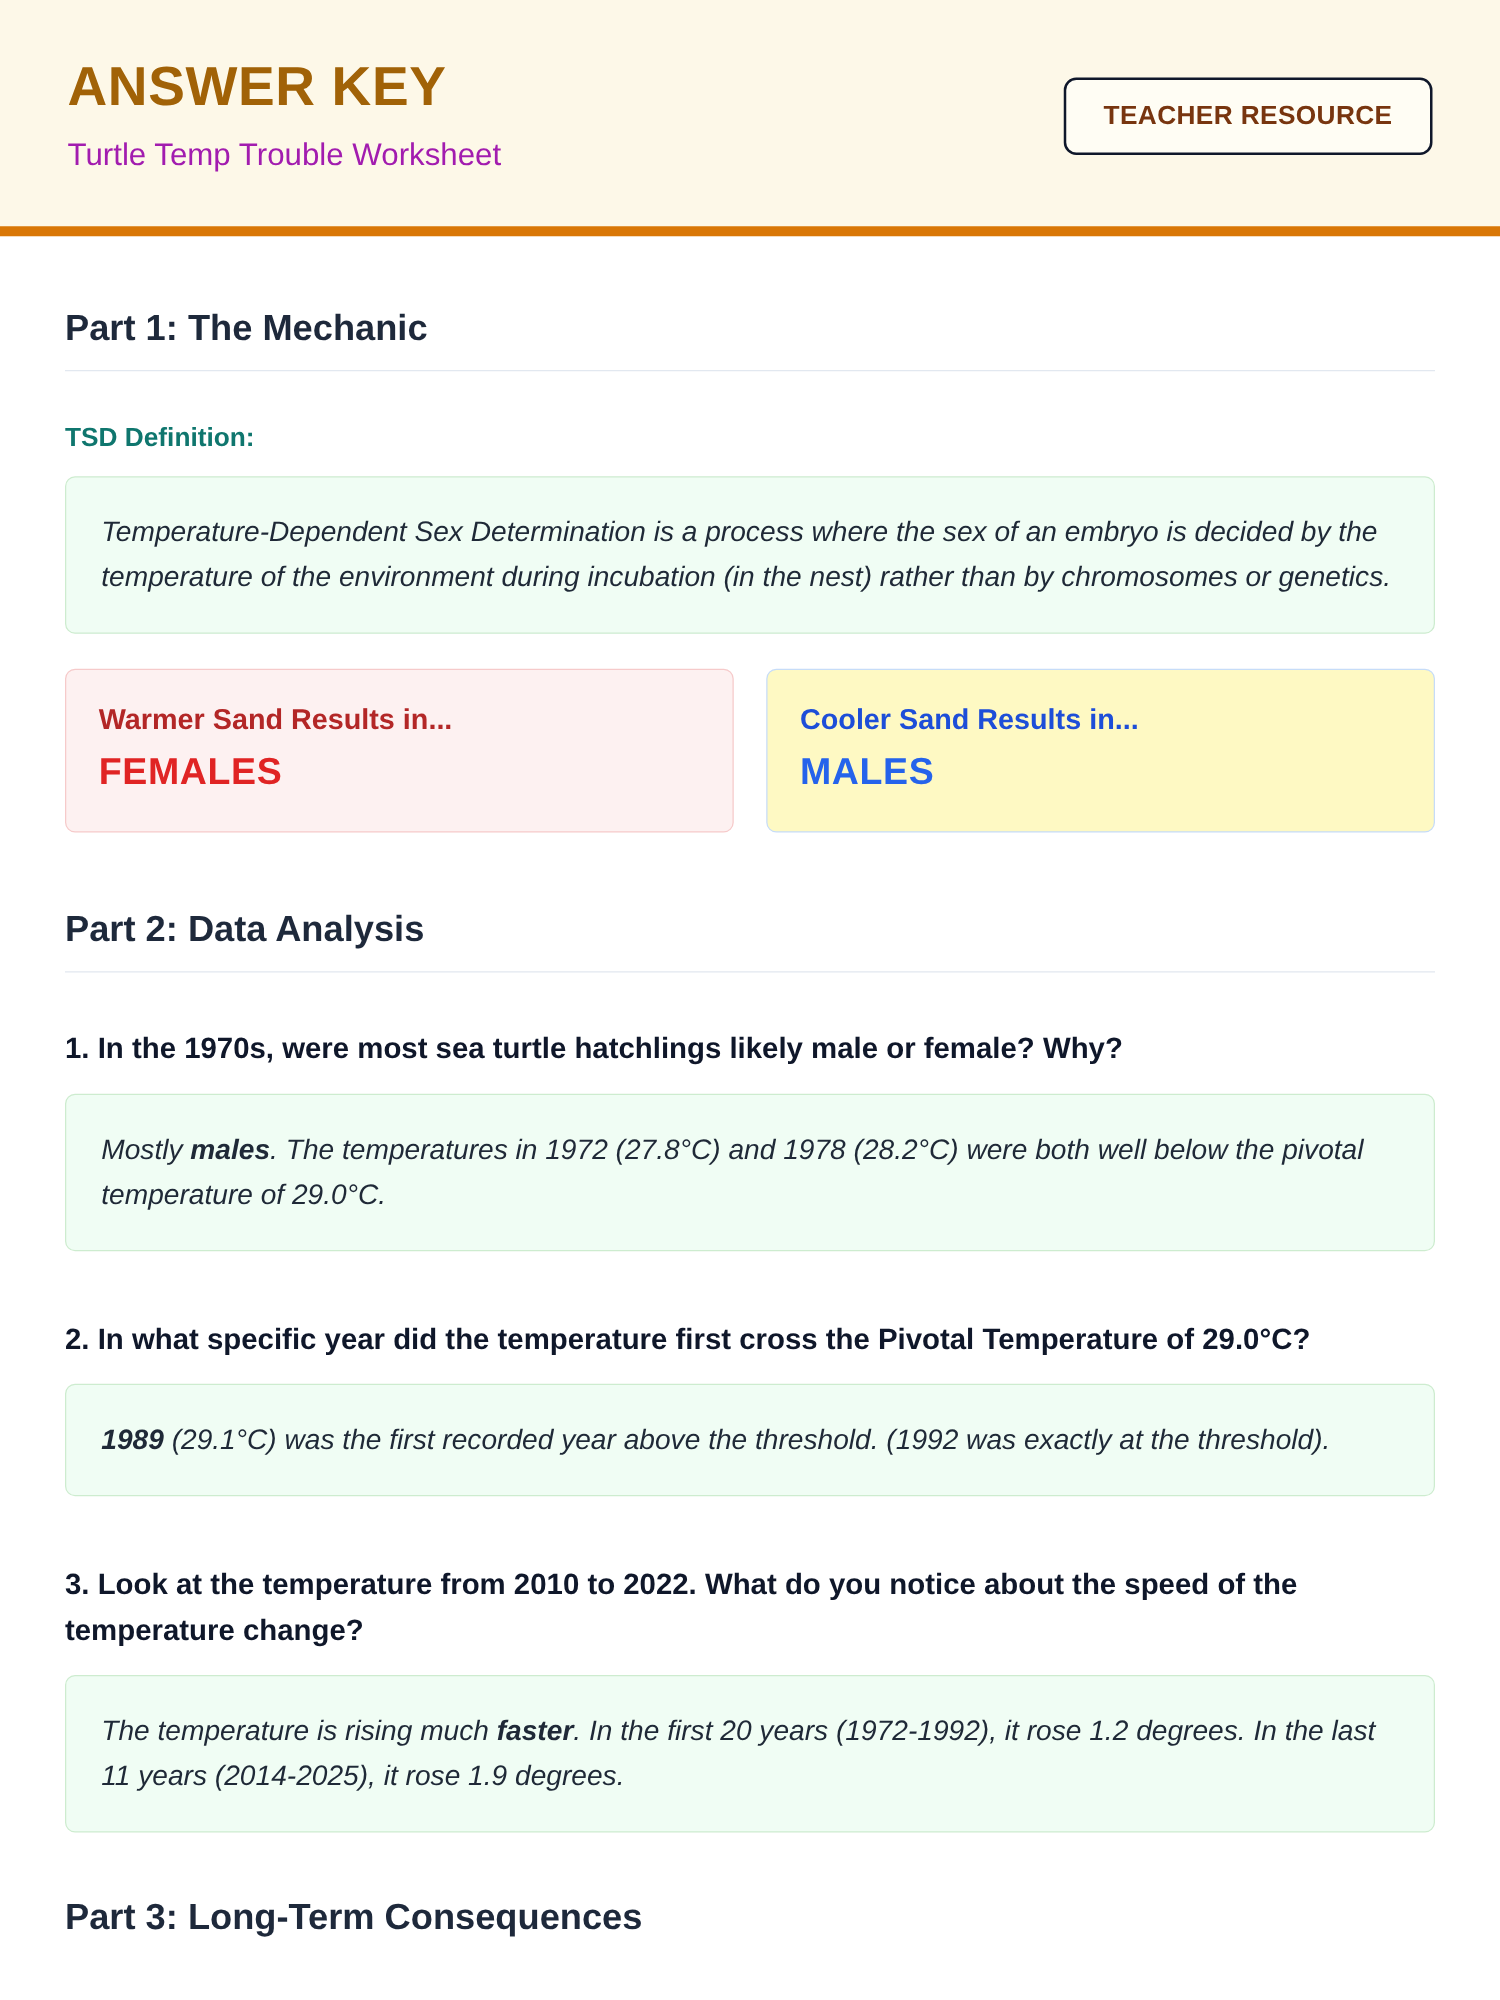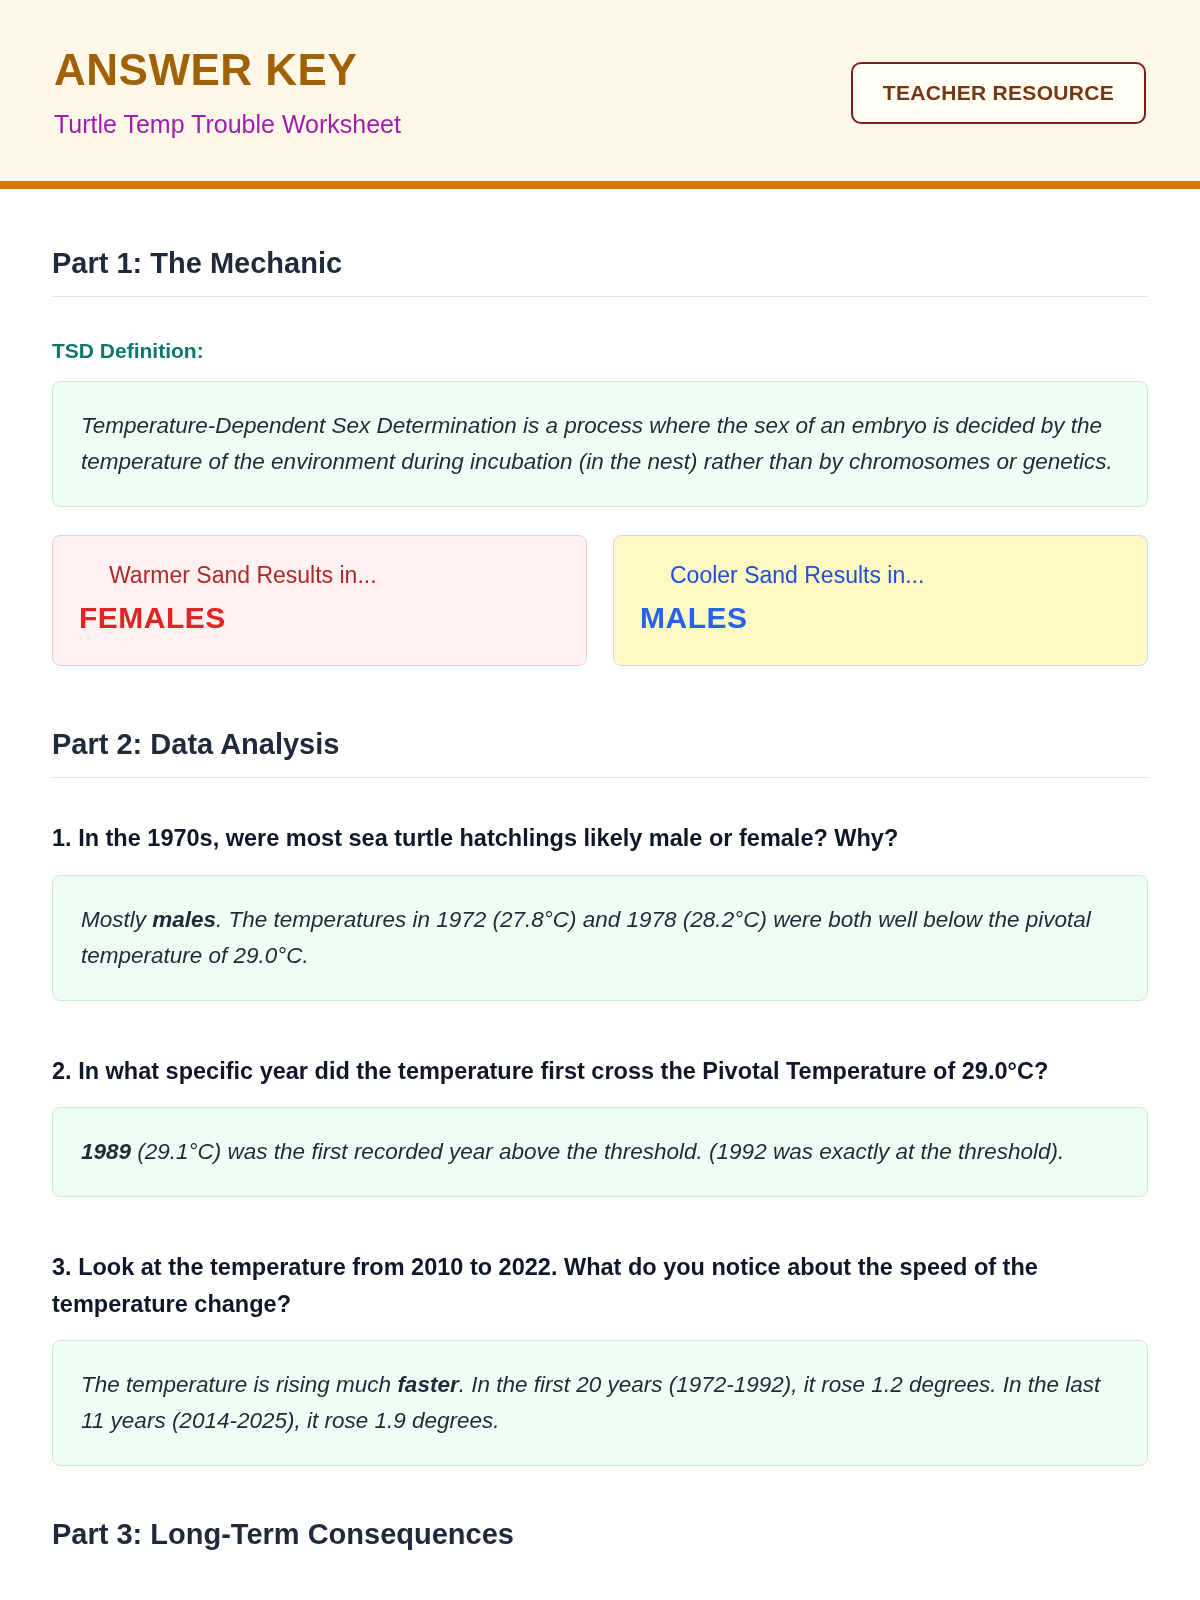--- a/index.html
+++ b/index.html
@@ -31,21 +31,21 @@
   }
   .subtitle {
     margin-top: 16px;
     font-size: 25px;
     color: #a21caf;
     font-weight: 500;
   }
   .badge {
     margin-top: 16px;
     background: #fffdf4;
-    border: 2px solid #7f1d1d;
+    border: 2px solid #0f172a;
     border-radius: 10px;
     padding: 17px 30px;
     font-size: 21px;
     font-weight: 700;
     color: #78350f;
     letter-spacing: 0.3px;
     white-space: nowrap;
   }
 
   
@@ -88,21 +88,21 @@
     margin-top: 28px;
     margin-bottom: 62px;
   }
   .result-card {
     flex: 1;
     border-radius: 8px;
     padding: 26px 26px 30px 26px;
   }
   .result-card.warm { background: #fdf1f1; border: 1px solid #f6caca; }
   .result-card.cool { background: #fef9c3; border: 1px solid #c6dcf8; }
-  .result-label { font-size: 23px; font-weight: 400; margin-left: 30px; }
+  .result-label { font-size: 23px; font-weight: 700; }
   .warm .result-label { color: #b32727; }
   .cool .result-label { color: #1d4ed8; }
   .result-value { font-size: 30px; font-weight: 800; margin-top: 12px; letter-spacing: 0.5px; }
   .warm .result-value { color: #e02424; }
   .cool .result-value { color: #2563eb; }
 
   .question {
     font-size: 23.5px;
     font-weight: 700;
     color: #0f172a;

